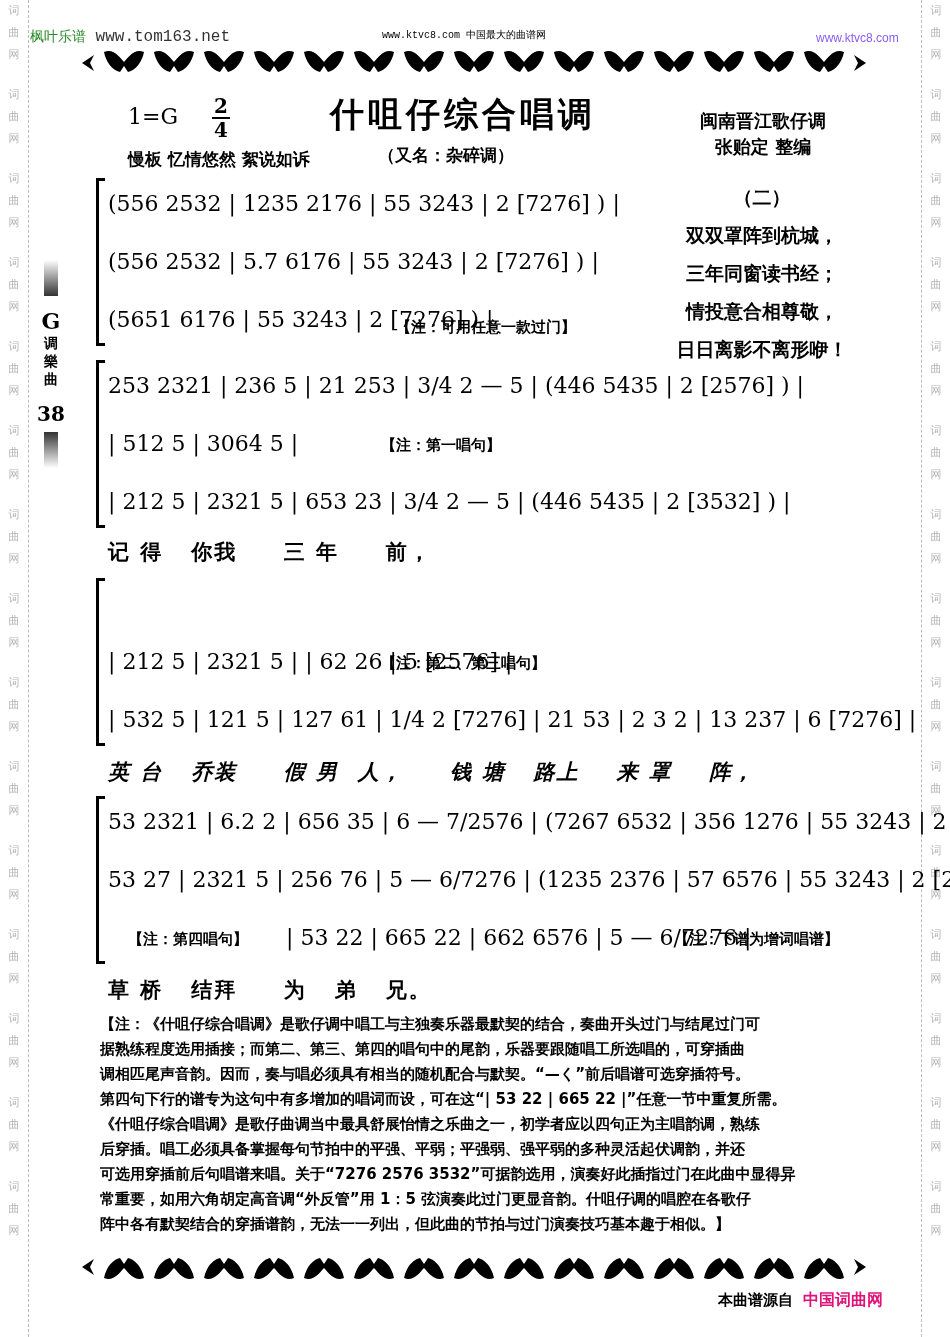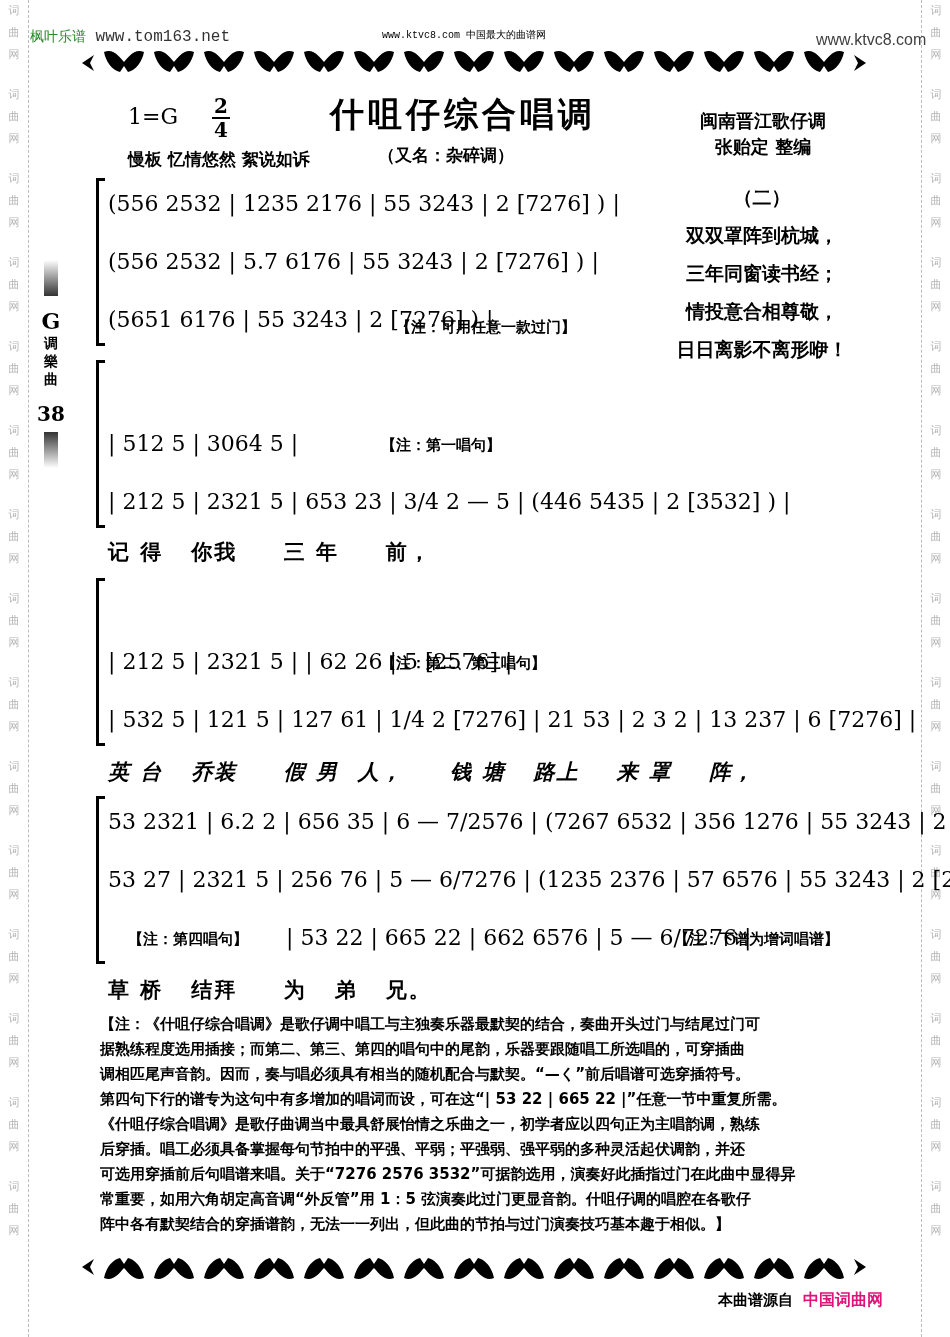--- a/index.html
+++ b/index.html
@@ -4,21 +4,21 @@
 <style>
   html,body{margin:0;padding:0;background:#fff;}
   body{width:950px;height:1337px;position:relative;overflow:hidden;font-family:"DejaVu Serif","Liberation Serif",serif;color:#000;}
   .side-wm{position:absolute;top:0;width:28px;height:1337px;border-right:1px dashed #bbb;display:flex;flex-direction:column;align-items:center;color:#b5b5b5;font-family:"DejaVu Sans",sans-serif;font-size:11px;line-height:22px;}
   .side-wm.left{left:0;}
   .side-wm.right{right:0;left:auto;border-right:none;border-left:1px dashed #bbb;}
   .side-wm .grp{margin-bottom:18px;display:flex;flex-direction:column;align-items:center;}
   .site-left{position:absolute;left:30px;top:28px;font-family:"Liberation Mono",monospace;font-size:16px;color:#333;}
   .site-left .green{color:#2a8a2a;font-family:Liberation Serif, serif;font-size:14px;}
   .site-mid{position:absolute;left:382px;top:28px;font-family:"Liberation Mono",monospace;font-size:10px;color:#000;}
-  .site-right{position:absolute;left:816px;top:31px;font-family:"Liberation Sans",sans-serif;font-size:16px;color:#404040;}
+  .site-right{position:absolute;left:816px;top:31px;font-family:"Liberation Sans",sans-serif;font-size:12px;color:#8b5cf6;}
   .border-row{position:absolute;left:80px;width:800px;height:34px;display:flex;gap:6px;align-items:center;}
   .border-row svg{flex:0 0 auto;}
   .key{position:absolute;left:128px;top:104px;font-size:22px;}
   .timesig{position:absolute;left:212px;top:96px;font-size:20px;font-weight:bold;text-align:center;line-height:20px;}
   .timesig .bar{border-top:2px solid #000;width:18px;margin:1px auto;}
   .title{position:absolute;left:330px;top:92px;font-family:"DejaVu Serif",serif;font-size:34px;font-weight:bold;letter-spacing:4px;}
   .subtitle{position:absolute;left:378px;top:144px;font-family:Liberation Mono, monospace;font-size:17px;font-weight:bold;}
   .tempo{position:absolute;left:128px;top:148px;font-family:"DejaVu Sans",sans-serif;font-size:17px;font-weight:bold;}
   .origin{position:absolute;left:688px;top:108px;font-family:"DejaVu Sans",sans-serif;font-size:18px;font-weight:bold;text-align:center;width:150px;line-height:26px;}
   .verse{position:absolute;left:666px;top:178px;width:192px;text-align:center;font-family:"DejaVu Sans",sans-serif;font-size:19px;font-weight:bold;line-height:38px;}
@@ -290,20 +290,21 @@
 <div class="system" style="top:178px;width:560px;height:168px;">
   <div class="brace"></div>
   <div class="staff" style="top:10px;">(556 2532 | 1235 2176 | 55 3243 | 2 [7276] ) |</div>
   <div class="staff" style="top:68px;">(556 2532 | 5.7 6176 | 55 3243 | 2 [7276] ) |</div>
   <div class="staff" style="top:126px;">(5651 6176 | 55 3243 | 2 [7276] ) |</div>
   <div class="note" style="position:absolute;left:300px;top:140px;">【注：可用任意一款过门】</div>
 </div>
 
 <div class="system" style="top:360px;width:580px;height:168px;">
   <div class="brace"></div>
+  <div class="staff" style="top:10px;">253 2321 | 236 5 | 21 253 | 3/4 2 — 5 | (446 5435 | 2 [2576] ) |</div>
   <div class="staff" style="top:68px;">| 512 5 | 3064 5 |</div>
   <div class="staff" style="top:126px;">| 212 5 | 2321 5 | 653 23 | 3/4 2 — 5 | (446 5435 | 2 [3532] ) |</div>
   <div class="note" style="position:absolute;left:285px;top:76px;">【注：第一唱句】</div>
 </div>
 <div class="lyrics" style="top:538px;">记 得   你我     三 年     前，</div>
 
 <div class="system" style="top:578px;width:770px;height:168px;">
   <div class="brace"></div>
   <div class="staff" style="top:68px;">| 212 5 | 2321 5 |      | 62 26 | 5 [2576] |</div>
   <div class="staff" style="top:126px;">| 532 5 | 121 5 | 127 61 | 1/4 2 [7276] | 21 53 | 2 3 2 | 13 237 | 6 [7276] |</div>

